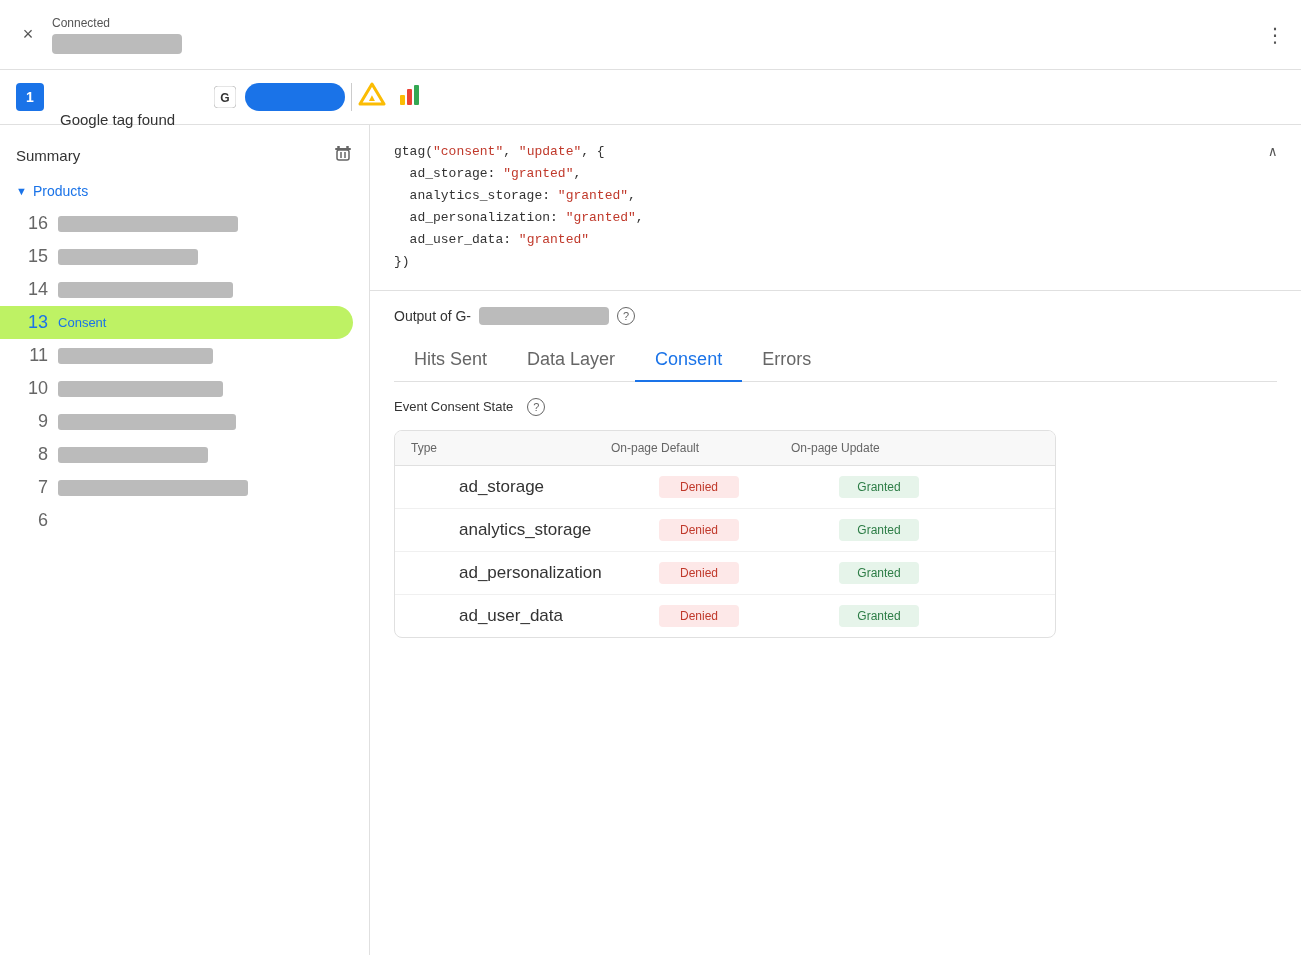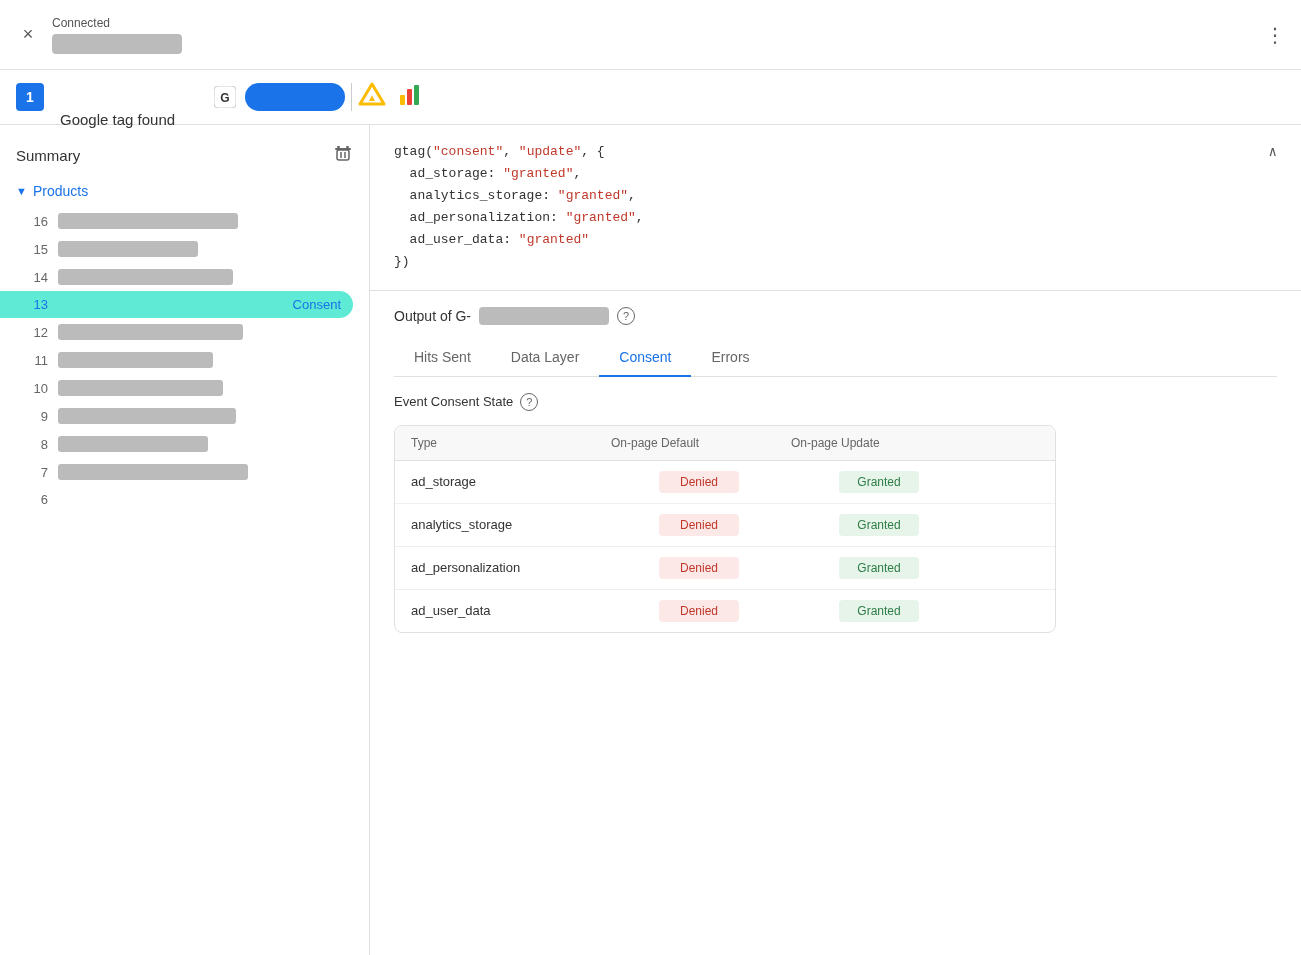--- a/index.html
+++ b/index.html
@@ -87,22 +87,22 @@
     .chevron-down { font-size: 11px; }
     .sidebar-item {
       display: flex;
       align-items: center;
       padding: 6px 12px 6px 28px;
       cursor: pointer;
       gap: 10px;
       border-radius: 0 20px 20px 0;
       margin-right: 16px;
     }
-    .sidebar-item.active { background: #5eead4; justify-content: space-between; }
-    .sidebar-item-num { color: #666; font-size: 13px; min-width: 20px; text-align: right; }
+    .sidebar-item.active { background: #bef264; }
+    .sidebar-item-num { color: #666; font-size: 18px; min-width: 20px; text-align: right; }
     .sidebar-item-bar { height: 16px; background: #bbb; border-radius: 3px; }
     .sidebar-item.active .sidebar-item-num { color: #1a73e8; font-weight: 500; }
     .sidebar-item.active .sidebar-item-label { color: #1a73e8; font-weight: 500; font-size: 13px; }
     .sidebar-item-label { color: #1a73e8; }
 
     
     .content-area {
       flex: 1;
       overflow-y: auto;
       padding: 0;
@@ -150,38 +150,38 @@
     }
 
     
     .tabs {
       display: flex;
       border-bottom: 1px solid #e0e0e0;
       margin-bottom: 16px;
     }
     .tab {
       padding: 10px 20px;
-      font-size: 14px;
+      font-size: 18px;
       color: #666;
       cursor: pointer;
       border-bottom: 2px solid transparent;
       margin-bottom: -1px;
     }
     .tab.active {
       color: #1a73e8;
       border-bottom: 2px solid #1a73e8;
       font-weight: 500;
     }
 
     
     .consent-section { padding: 0 0 24px; }
     .consent-title-row {
       display: flex;
       align-items: center;
-      gap: 7px;
+      gap: 14px;
       margin-bottom: 14px;
       font-size: 13px;
       color: #333;
       font-weight: 500;
     }
     .consent-table {
       border: 1px solid #e0e0e0;
       border-radius: 8px;
       overflow: hidden;
       width: 662px;
@@ -195,21 +195,21 @@
     }
     .consent-table-header-cell { font-size: 12px; color: #666; font-weight: 500; }
     .consent-table-row {
       display: grid;
       grid-template-columns: 200px 180px 180px;
       padding: 10px 16px;
       align-items: center;
       border-bottom: 1px solid #f0f0f0;
     }
     .consent-table-row:last-child { border-bottom: none; }
-    .consent-type { font-size: 13px; color: #333; }
+    .consent-type { font-size: 17px; color: #333; margin-left: 48px; }
     .badge {
       display: inline-flex;
       align-items: center;
       justify-content: center;
       padding: 4px 14px;
       border-radius: 4px;
       font-size: 12px;
       font-weight: 500;
       width: 80px;
       margin-left: 48px;
@@ -296,24 +296,20 @@
     <div class="sidebar-item">
       <span class="sidebar-item-num">14</span>
       <div class="sidebar-item-bar" style="width:175px;"></div>
     </div>
 
     <div class="sidebar-item active">
       <span class="sidebar-item-num">13</span>
       <span class="sidebar-item-label">Consent</span>
     </div>
 
-    <div class="sidebar-item">
-      <span class="sidebar-item-num">12</span>
-      <div class="sidebar-item-bar" style="width:185px;"></div>
-    </div>
 
     <div class="sidebar-item">
       <span class="sidebar-item-num">11</span>
       <div class="sidebar-item-bar" style="width:155px;"></div>
     </div>
 
     <div class="sidebar-item">
       <span class="sidebar-item-num">10</span>
       <div class="sidebar-item-bar" style="width:165px;"></div>
     </div>

